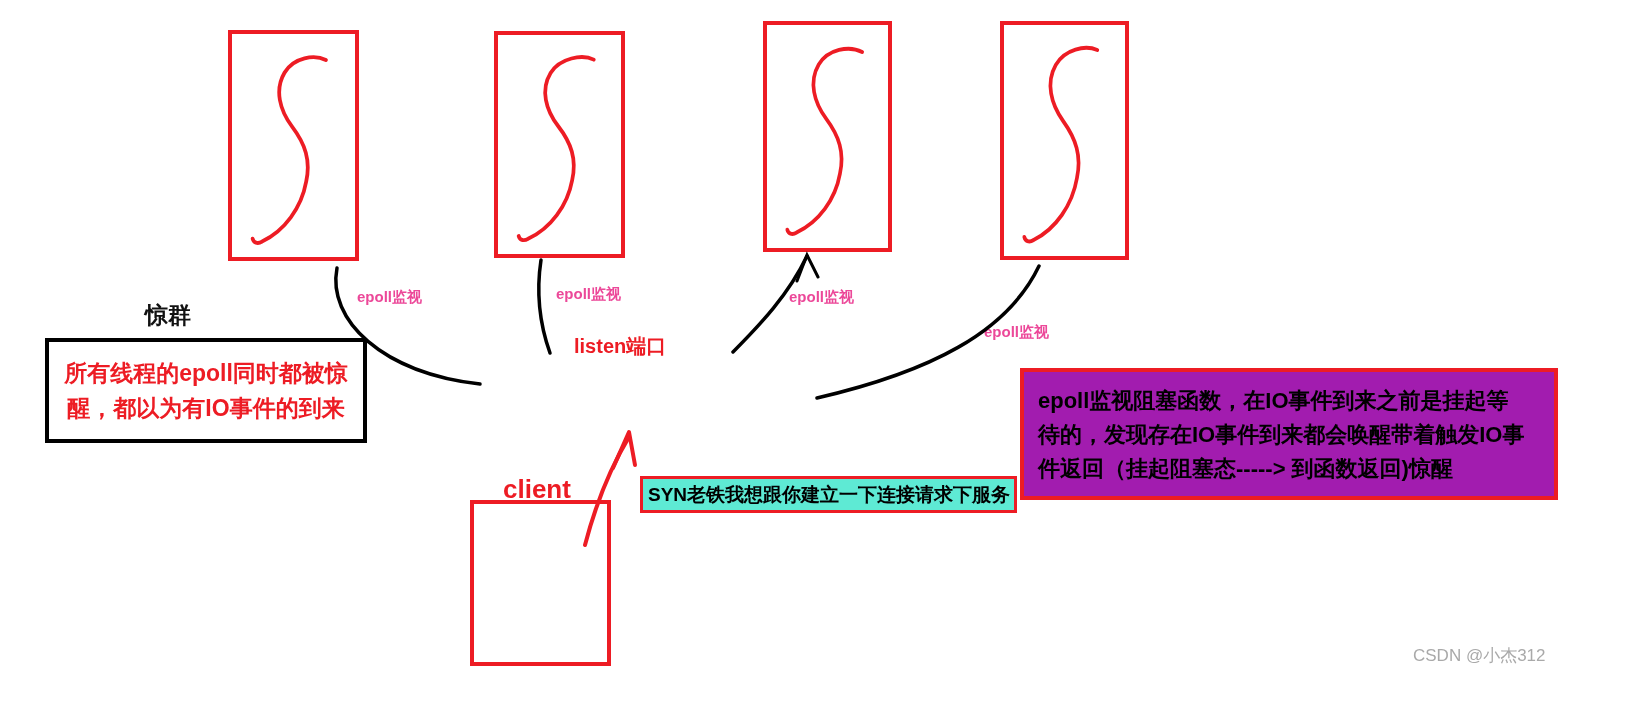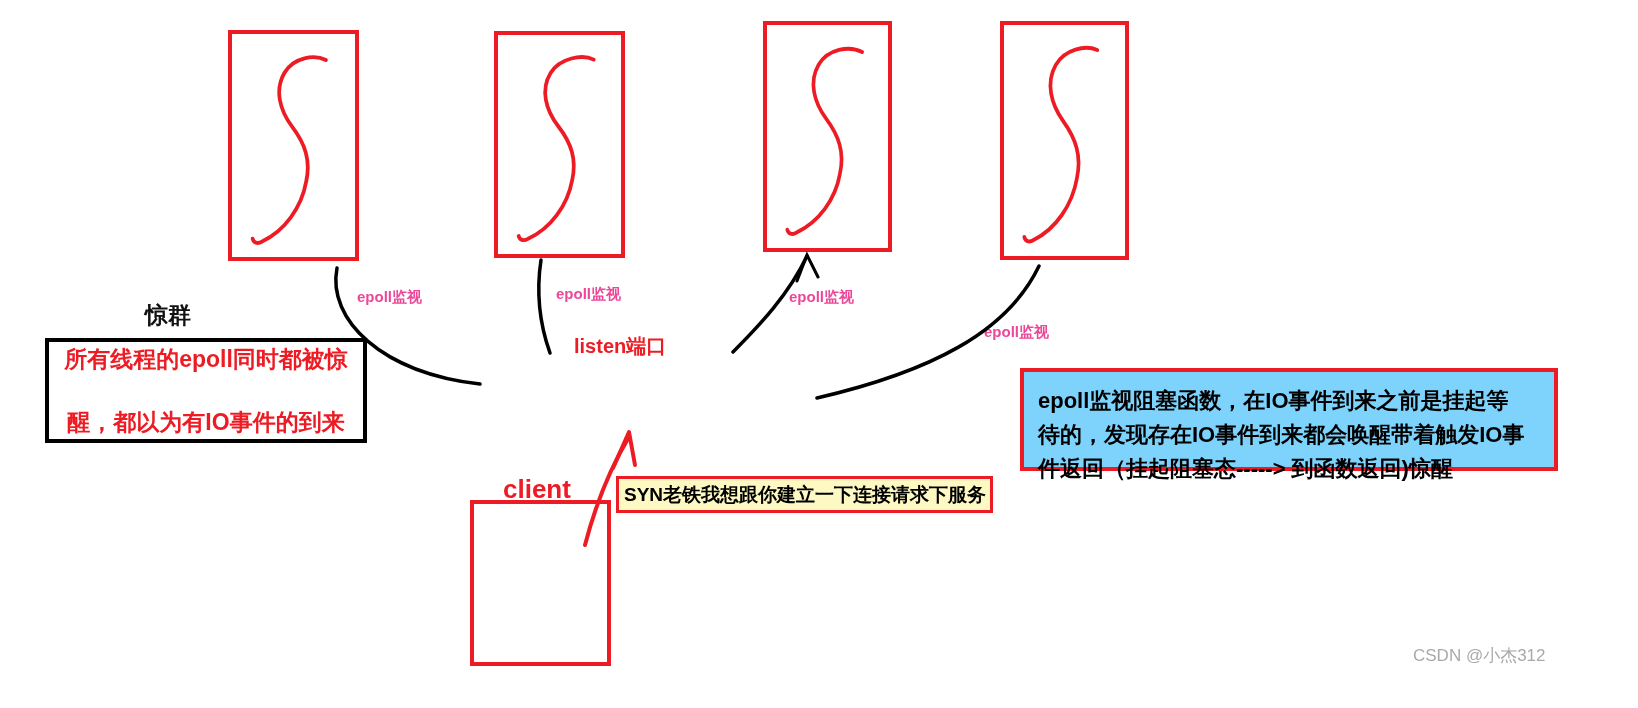--- a/index.html
+++ b/index.html
@@ -35,45 +35,45 @@
   .ep2 { left:556px; top:285px; }
   .ep3 { left:789px; top:288px; }
   .ep4 { left:984px; top:323px; }
   .listen-label { left:574px; top:317px; font-size:20px; color:#ed1c24;margin-top:16px; }
   .client-label { left:503px; top:474px; font-size:26px; color:#ed1c24; }
 
   .herd-box {
     position:absolute; left:45px; top:338px; width:322px; height:105px;
     border:4px solid #000000; background:#ffffff; z-index:2;
     color:#ed1c24; font-weight:700; font-size:23px; line-height:1.5;
-    display:flex; flex-direction:column; justify-content:space-between; text-align:center;
+    display:flex; flex-direction:column; justify-content:center; text-align:center;
   }
 
   .port-box {
     position:absolute; left:478px; top:352px; width:334px; height:67px;
     border:4px solid #ed1c24; background:#ffffff; z-index:2;
     display:flex; align-items:center; justify-content:center;
     color:#ed1c24; font-weight:700; font-size:20px;
   }
 
   .client-box {
     position:absolute; left:470px; top:500px; width:141px; height:166px;
     border:4px solid #ed1c24; background:#ffffff; z-index:2;
   }
 
   .syn-box {
-    position:absolute; left:616px; top:476px; width:377px; height:37px;
-    border:3px solid #ed1c24; background:#fef9c3; z-index:2;
+    position:absolute; left:640px; top:476px; width:377px; height:37px;
+    border:3px solid #ed1c24; background:#5eead4; z-index:2;
     display:flex; align-items:center; padding-left:5px;
     color:#000000; font-weight:700; font-size:19px; white-space:nowrap;
   }
 
   .epoll-note-box {
-    position:absolute; left:1020px; top:368px; width:538px; height:103px;
-    border:4px solid #ed1c24; background:#7dd3fc; z-index:2;
+    position:absolute; left:1020px; top:368px; width:538px; height:132px;
+    border:4px solid #ed1c24; background:#a21caf; z-index:2;
     padding:12px 14px; color:#000000; font-weight:700; font-size:22px; line-height:1.55;
   }
   .epoll-note-box div { white-space:nowrap; }
 
   .watermark {
     position:absolute; left:1413px; top:644px; z-index:4;
     color:#a9a9a9; font-size:17px; white-space:nowrap;
   }
 </style>
 </head>

